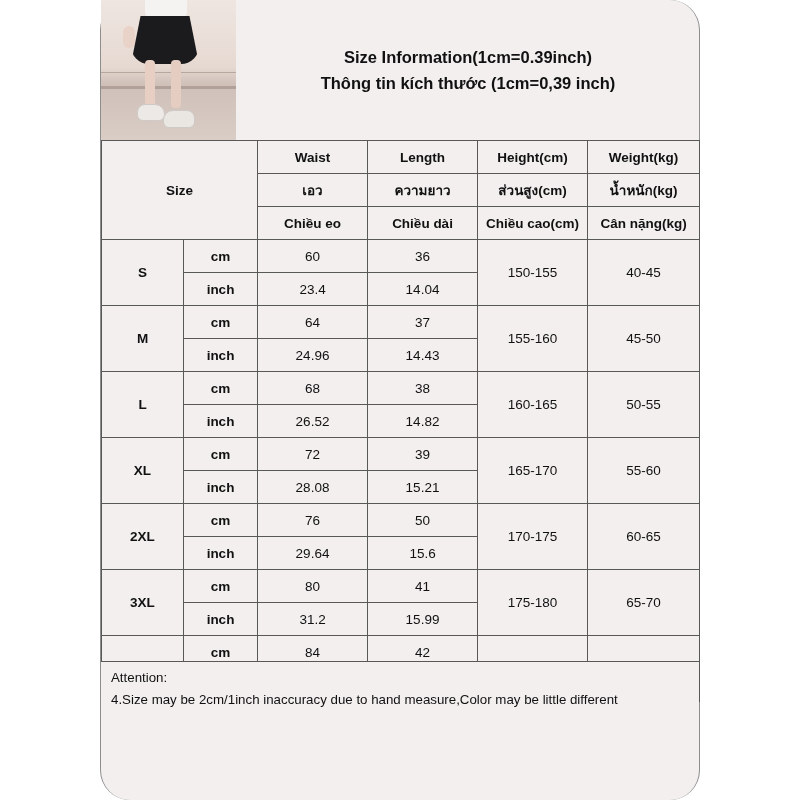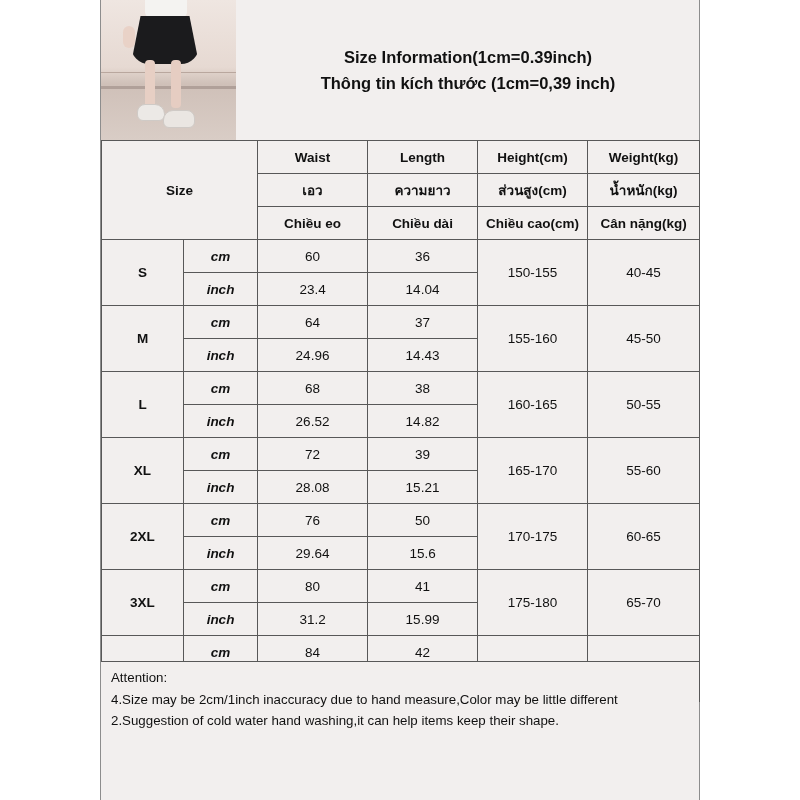--- a/index.html
+++ b/index.html
@@ -23,20 +23,21 @@
   .sheet {
     position: absolute;
     left: 100px;
     top: 0px;
     width: 600px;
     height: 800px;
     background: #f2efee;
     border-left: 1px solid #8d8d8d;
     border-right: 1px solid #8d8d8d;
     box-sizing: border-box;
+    border-radius: 30px;
   }
   
   .photo {
     position: absolute;
     left: 0px;
     top: 0px;
     width: 135px;
     height: 140px;
     overflow: hidden;
     background: #e9e1dd;
@@ -155,21 +156,20 @@
     font-weight: bold;
     font-size: 21px;
   }
   td.size-label {
     font-weight: bold;
     font-size: 14px;
   }
   td.unit {
     font-weight: bold;
     font-size: 13px;
-    font-style: italic;
   }
 
   .col-size { width: 82px; }
   .col-unit { width: 74px; }
   .col-waist { width: 110px; }
   .col-length { width: 110px; }
   .col-height { width: 110px; }
   .col-weight { width: 112px; }
 
   
@@ -341,17 +341,16 @@
           <td class="unit">inch</td>
           <td>32.76</td>
           <td>16.38</td>
         </tr>
       </tbody>
     </table>
 
     <div class="attention">
       <p>Attention:</p>
       <p>4.Size may be 2cm/1inch inaccuracy due to hand measure,Color may be little different</p>
-      <p>2.Suggestion of cold water hand washing,it can help items keep their shape.</p>
     </div>
 
   </div>
 </div>
 
 </body></html>

